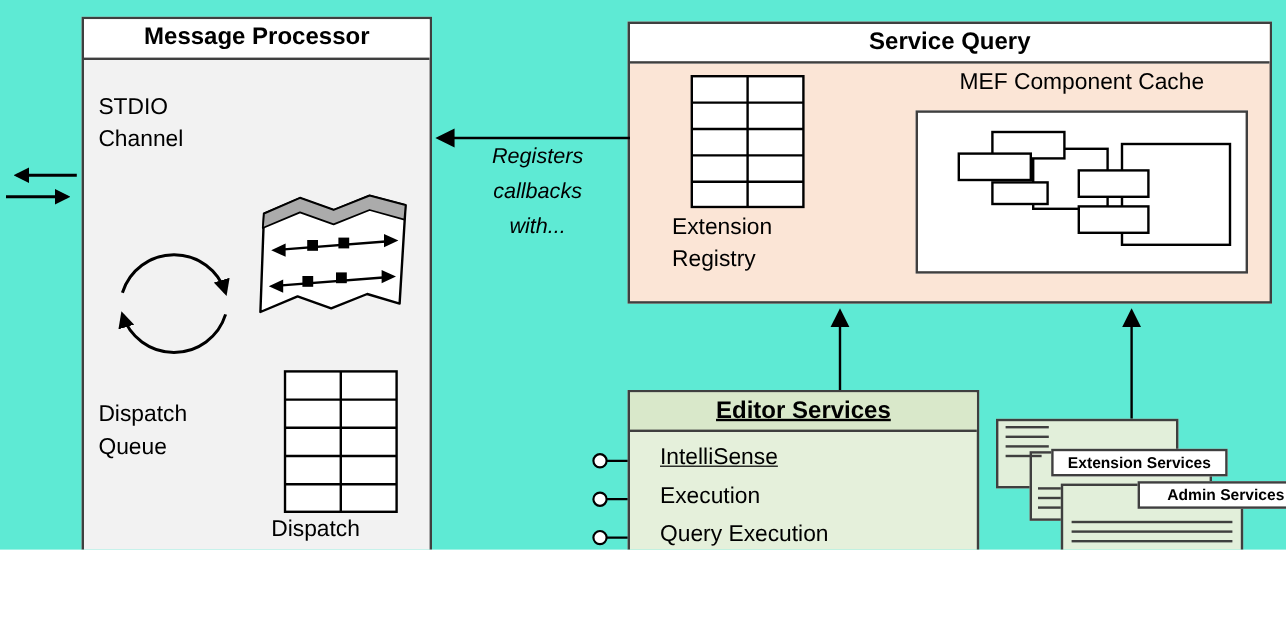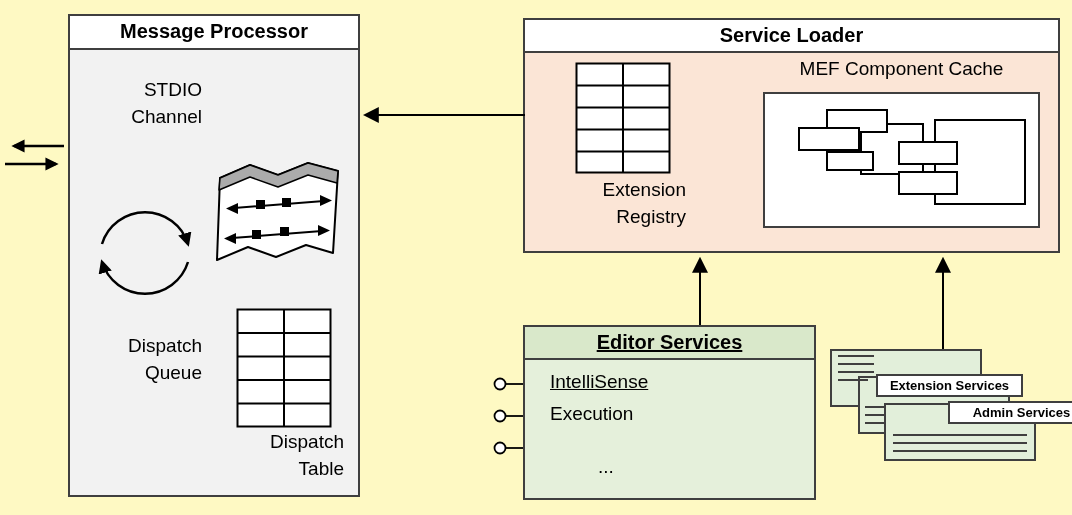--- a/index.html
+++ b/index.html
@@ -1,22 +1,22 @@
 <!DOCTYPE html>
 <html><head>
 <meta charset="utf-8">
 <style>
   * { margin:0; padding:0; box-sizing:border-box; }
   html,body { width:1072px; height:515px; }
   body { font-family:"Liberation Sans", sans-serif; color:#000; background:#fff; }
-  #canvas { position:relative; width:1072px; height:515px; background:#fef9c3; overflow:hidden; }
+  #canvas { position:relative; width:1072px; height:458px; background:#5eead4; overflow:hidden; }
   .abs { position:absolute; }
   .box { border:2px solid #3f3f3f; }
   .hdr { font-weight:bold; text-align:center; border-bottom:2px solid #3f3f3f; font-size:20px; }
-  .lbl { font-size:19px; line-height:27px; text-align:right; white-space:pre-line; }
+  .lbl { font-size:19px; line-height:27px; text-align:left; white-space:pre-line; }
   .ann { font-style:italic; font-size:18px; line-height:29px; text-align:center; white-space:pre-line; }
   .item { font-size:19px; white-space:nowrap; }
   .tline { position:absolute; height:2px; background:#3f3f3f; }
   .card { position:absolute; background:#e2efda; border:2px solid #3f3f3f; }
   .cardlbl { position:absolute; background:#ffffff; border:2px solid #3f3f3f; font-size:13px; font-weight:bold;
              text-align:center; line-height:19px; white-space:nowrap; overflow:hidden; }
   svg { display:block; }
 </style>
 </head>
 <body>
@@ -76,21 +76,21 @@
     <line x1="1.5" y1="25" x2="94.5" y2="25" stroke="#000" stroke-width="2"></line>
     <line x1="1.5" y1="48.5" x2="94.5" y2="48.5" stroke="#000" stroke-width="2"></line>
     <line x1="1.5" y1="72" x2="94.5" y2="72" stroke="#000" stroke-width="2"></line>
     <line x1="1.5" y1="95.5" x2="94.5" y2="95.5" stroke="#000" stroke-width="2"></line>
   </svg>
 
   <div class="abs lbl" style="left:226px; top:428px; width:118px;">Dispatch
 Table</div>
 
   <div class="abs box" style="left:523px; top:18px; width:537px; height:235px; background:#fbe5d6;">
-    <div class="hdr" style="height:33px; line-height:30px; background:#ffffff;">Service Loader</div>
+    <div class="hdr" style="height:33px; line-height:30px; background:#ffffff;">Service Query</div>
   </div>
 
   <svg class="abs" style="left:575px; top:62px;" width="96" height="112" viewBox="0 0 96 112">
     <rect x="1.5" y="1.5" width="93" height="109" fill="#ffffff" stroke="#000" stroke-width="2"></rect>
     <line x1="48" y1="1.5" x2="48" y2="110.5" stroke="#000" stroke-width="2"></line>
     <line x1="1.5" y1="23.5" x2="94.5" y2="23.5" stroke="#000" stroke-width="2"></line>
     <line x1="1.5" y1="45.5" x2="94.5" y2="45.5" stroke="#000" stroke-width="2"></line>
     <line x1="1.5" y1="67.5" x2="94.5" y2="67.5" stroke="#000" stroke-width="2"></line>
     <line x1="1.5" y1="89.5" x2="94.5" y2="89.5" stroke="#000" stroke-width="2"></line>
   </svg>
@@ -111,38 +111,42 @@
         <rect x="134" y="48" width="58" height="22"></rect>
         <rect x="134" y="78" width="58" height="22"></rect>
       </g>
     </svg>
   </div>
 
   <svg class="abs" style="left:356px; top:100px;" width="172" height="30" viewBox="0 0 172 30">
     <line x1="169" y1="15" x2="10" y2="15" stroke="#000" stroke-width="2" marker-end="url(#ah)"></line>
   </svg>
 
+  <div class="abs ann" style="left:384px; top:116px; width:128px;">Registers
+callbacks
+with...</div>
 
   <div class="abs box" style="left:523px; top:325px; width:293px; height:175px; background:#e5f0db;">
     <div class="hdr" style="height:33px; line-height:30px; background:#d9e8ca;text-decoration:underline;">Editor Services</div>
   </div>
 
   <svg class="abs" style="left:492px; top:368px;" width="32" height="96" viewBox="0 0 32 96">
     <g stroke="#000" stroke-width="1.8" fill="#ffffff">
       <line x1="13" y1="16" x2="31" y2="16"></line>
         <circle cx="8" cy="16" r="5.5"></circle>
       <line x1="13" y1="48" x2="31" y2="48"></line>
         <circle cx="8" cy="48" r="5.5"></circle>
       <line x1="13" y1="80" x2="31" y2="80"></line>
         <circle cx="8" cy="80" r="5.5"></circle>
     </g>
   </svg>
 
   <div class="abs item" style="left:550px; top:371px;text-decoration:underline;">IntelliSense</div>
   <div class="abs item" style="left:550px; top:403px;">Execution</div>
+  <div class="abs item" style="left:550px; top:435px;">Query Execution</div>
   <div class="abs item" style="left:598px; top:456px;">...</div>
 
   <svg class="abs" style="left:687px; top:248px;" width="26" height="82" viewBox="0 0 26 82">
     <line x1="13" y1="77" x2="13" y2="12" stroke="#000" stroke-width="2" marker-end="url(#ah)"></line>
   </svg>
 
   <svg class="abs" style="left:930px; top:248px;" width="26" height="104" viewBox="0 0 26 104">
     <line x1="13" y1="101" x2="13" y2="12" stroke="#000" stroke-width="2" marker-end="url(#ah)"></line>
   </svg>
 

